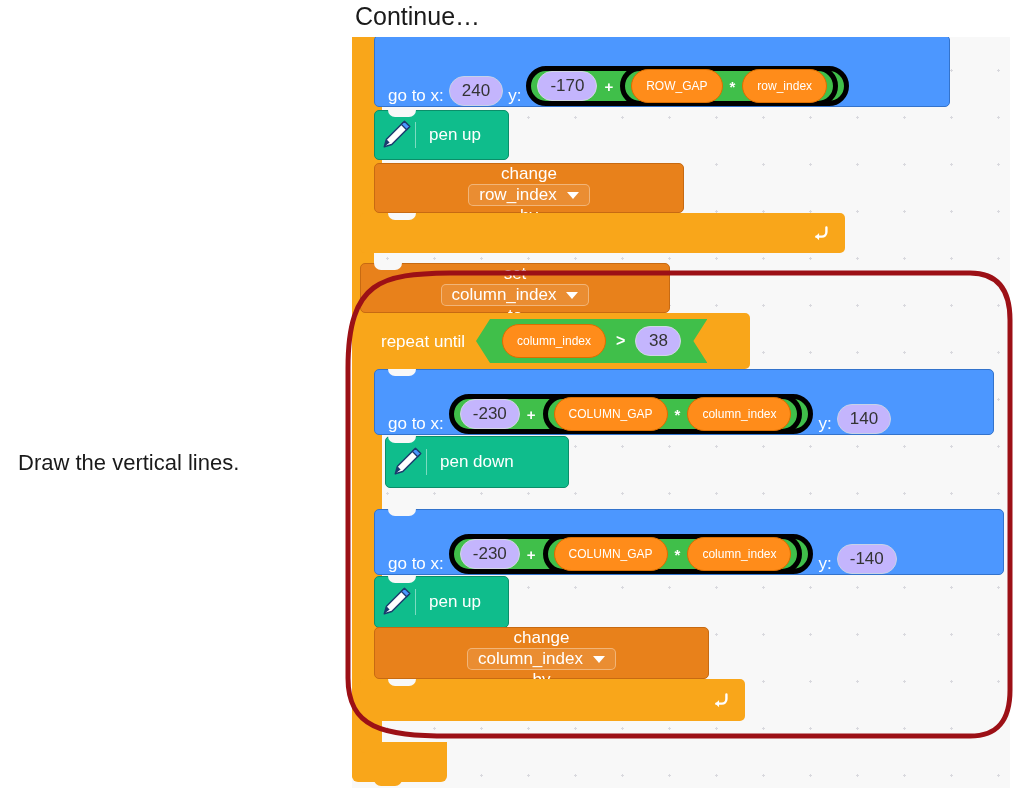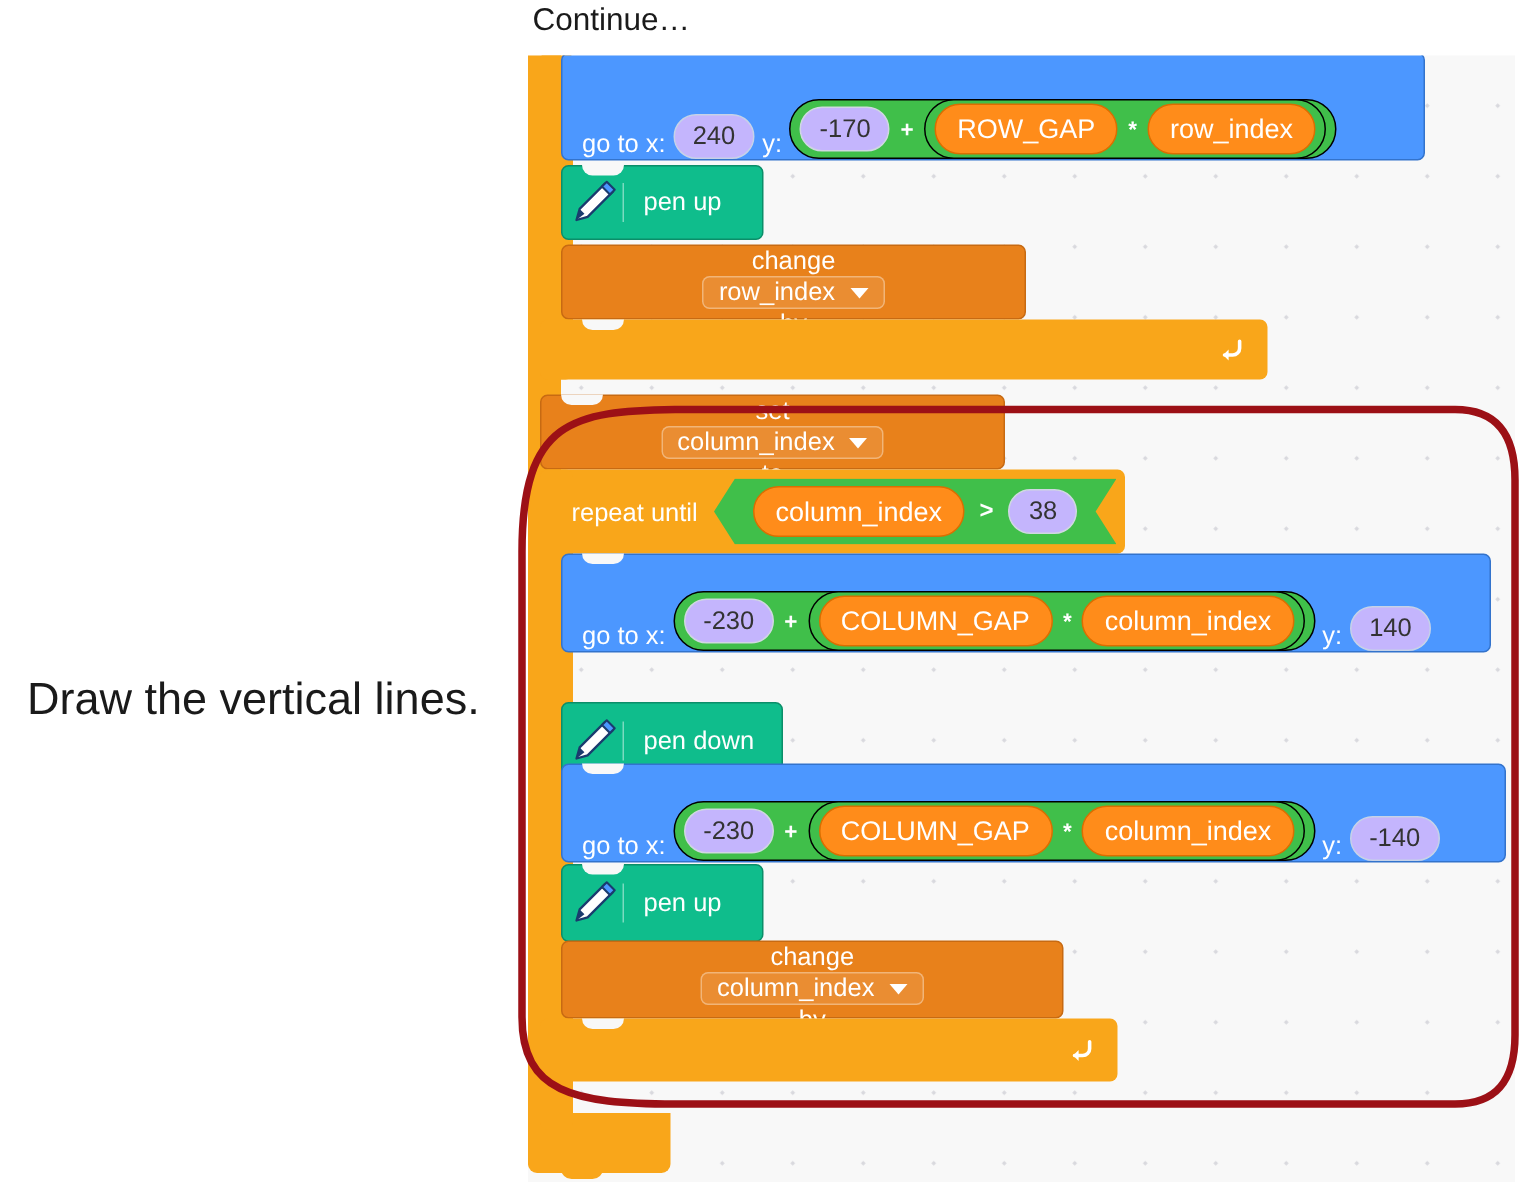--- a/index.html
+++ b/index.html
@@ -10,26 +10,26 @@
     background: #ffffff;
     font-family: "Liberation Sans", sans-serif;
     overflow: hidden;
   }
   #root { position: relative; width: 1024px; height: 788px; }
 
   
   .caption {
     position: absolute;
     color: #1a1a1a;
-    font-size: 21px;
+    font-size: 25px;
     font-family: "Liberation Sans", sans-serif;
     white-space: nowrap;
   }
   #caption-continue { left: 355px; top: 2px; }
-  #caption-draw     { left: 18px;  top: 450px; font-size: 30px; }
+  #caption-draw     { left: 18px;  top: 450px; font-size: 22px; }
 
   
   #canvas {
     position: absolute;
     left: 352px; top: 37px;
     width: 658px; height: 751px;
     background-color: #f8f8f8;
     background-image: radial-gradient(#d9d9de 1.3px, transparent 1.4px);
     background-size: 47px 47px;
     background-position: 12px 10px;
@@ -111,21 +111,21 @@
     align-items: center;
     justify-content: center;
     font-size: 17px;
     border: 1px solid #d0d7e2;
   }
   .num.blue-edge { border-color: #c6d2e8; }
 
   
   .op {
     background: #40bf4a;
-    border: 1px solid #000000;
+    border: 5px solid #000000;
     border-radius: 22px;
     height: 40px;
     display: inline-flex;
     align-items: center;
     padding: 0 6px;
     gap: 4px;
   }
   .op .sym { color: #ffffff; font-size: 15px; padding: 0 3px; font-weight: bold;}
 
   
@@ -134,21 +134,21 @@
     border: 1px solid #db6e00;
     border-radius: 20px;
     height: 32px;
     display: inline-flex;
     align-items: center;
     justify-content: center;
     padding: 0 14px;
     color: #ffffff;
     font-size: 17px;
   }
-  .var.big { height: 34px; font-size: 18px; }
+  .var.big { height: 34px; font-size: 12px; }
 
   
   .dropdown {
     background: rgba(255,255,255,0.10);
     border: 1px solid rgba(255,255,255,0.35);
     border-radius: 5px;
     height: 30px;
     display: inline-flex;
     align-items: center;
     gap: 10px;
@@ -298,21 +298,21 @@
           <span class="var big">COLUMN_GAP</span>
           <span class="sym">*</span>
           <span class="var big">column_index</span>
         </span>
       </span>
       <span class="lbl">y:</span>
       <span class="num blue-edge">140</span>
     </div>
     <div class="notch-in" style="left:36px; top:332px;"></div>
 
-    <div class="blk pen" style="left:22px; top:399px; width:148px; height:52px;margin-top:32px;">
+    <div class="blk pen" style="left:33px; top:399px; width:184px; height:52px;">
       <svg class="pen-icon" viewBox="0 0 32 32">
         <path d="M23 4 L28 9 L12 25 L5 27 L7 20 Z" fill="#ffffff" stroke="#1a3b6e" stroke-width="1.4" stroke-linejoin="round"></path>
         <path d="M21 6 L26 11 L29 8 L24 3 Z" fill="#4c97ff" stroke="#1a3b6e" stroke-width="1.3" stroke-linejoin="round"></path>
         <path d="M5 27 L7 20 L10 23 Z" fill="#1a3b6e"></path>
       </svg>
       <span class="pen-div"></span>
       <span class="lbl">pen down</span>
     </div>
     <div class="notch-in" style="left:36px; top:399px;"></div>
 

